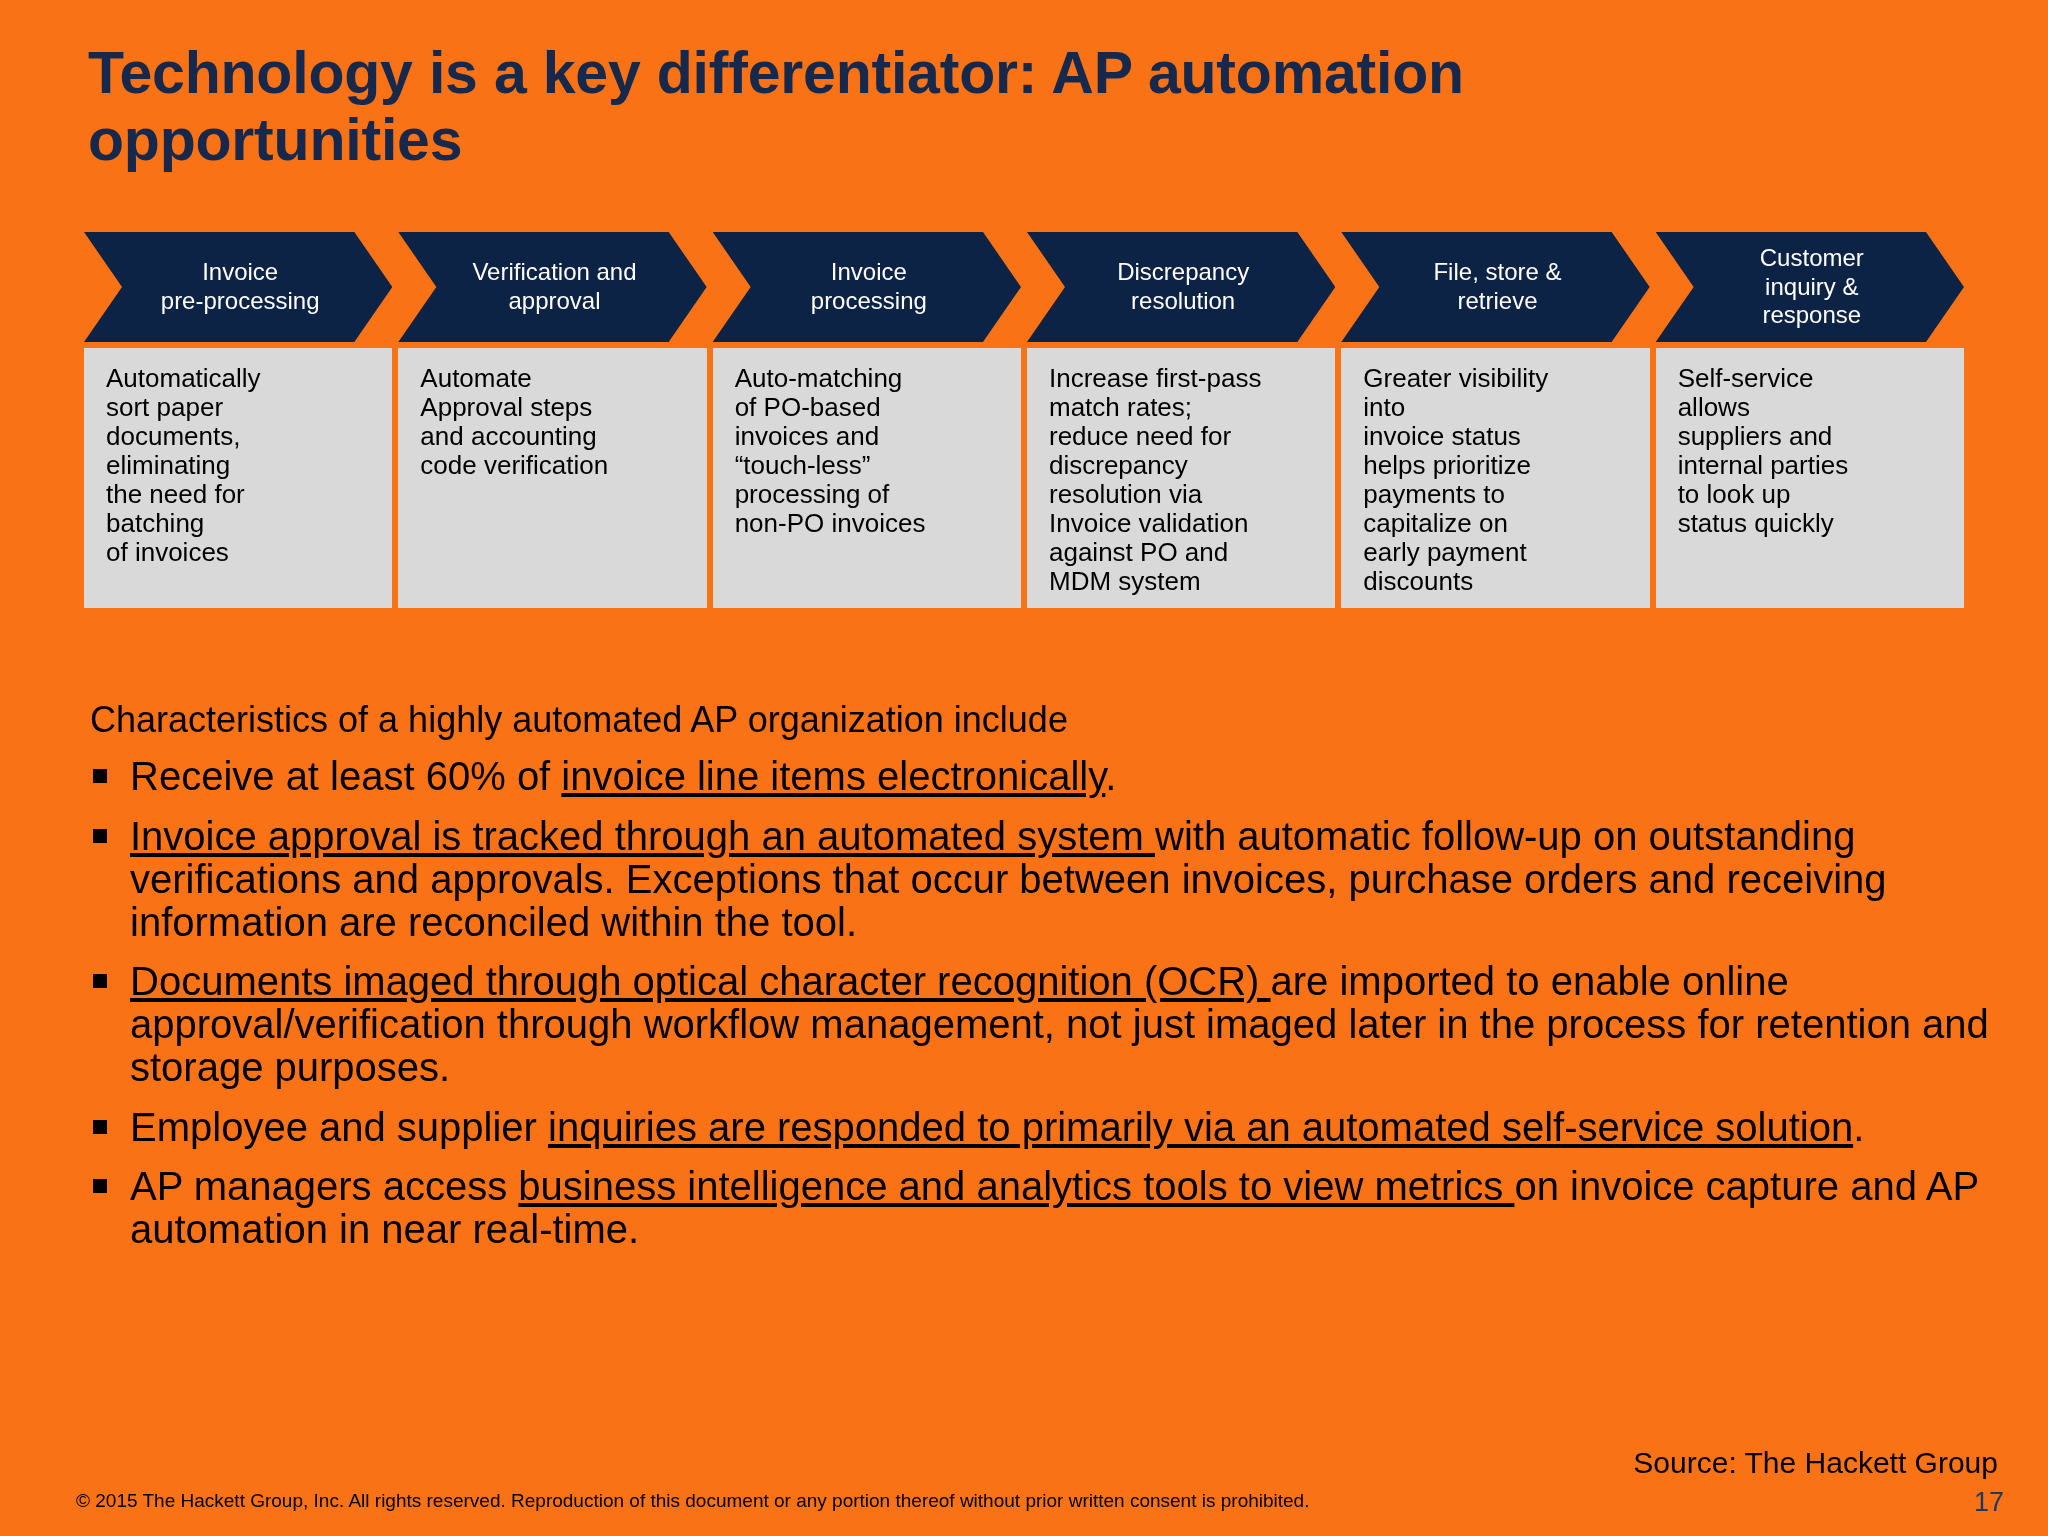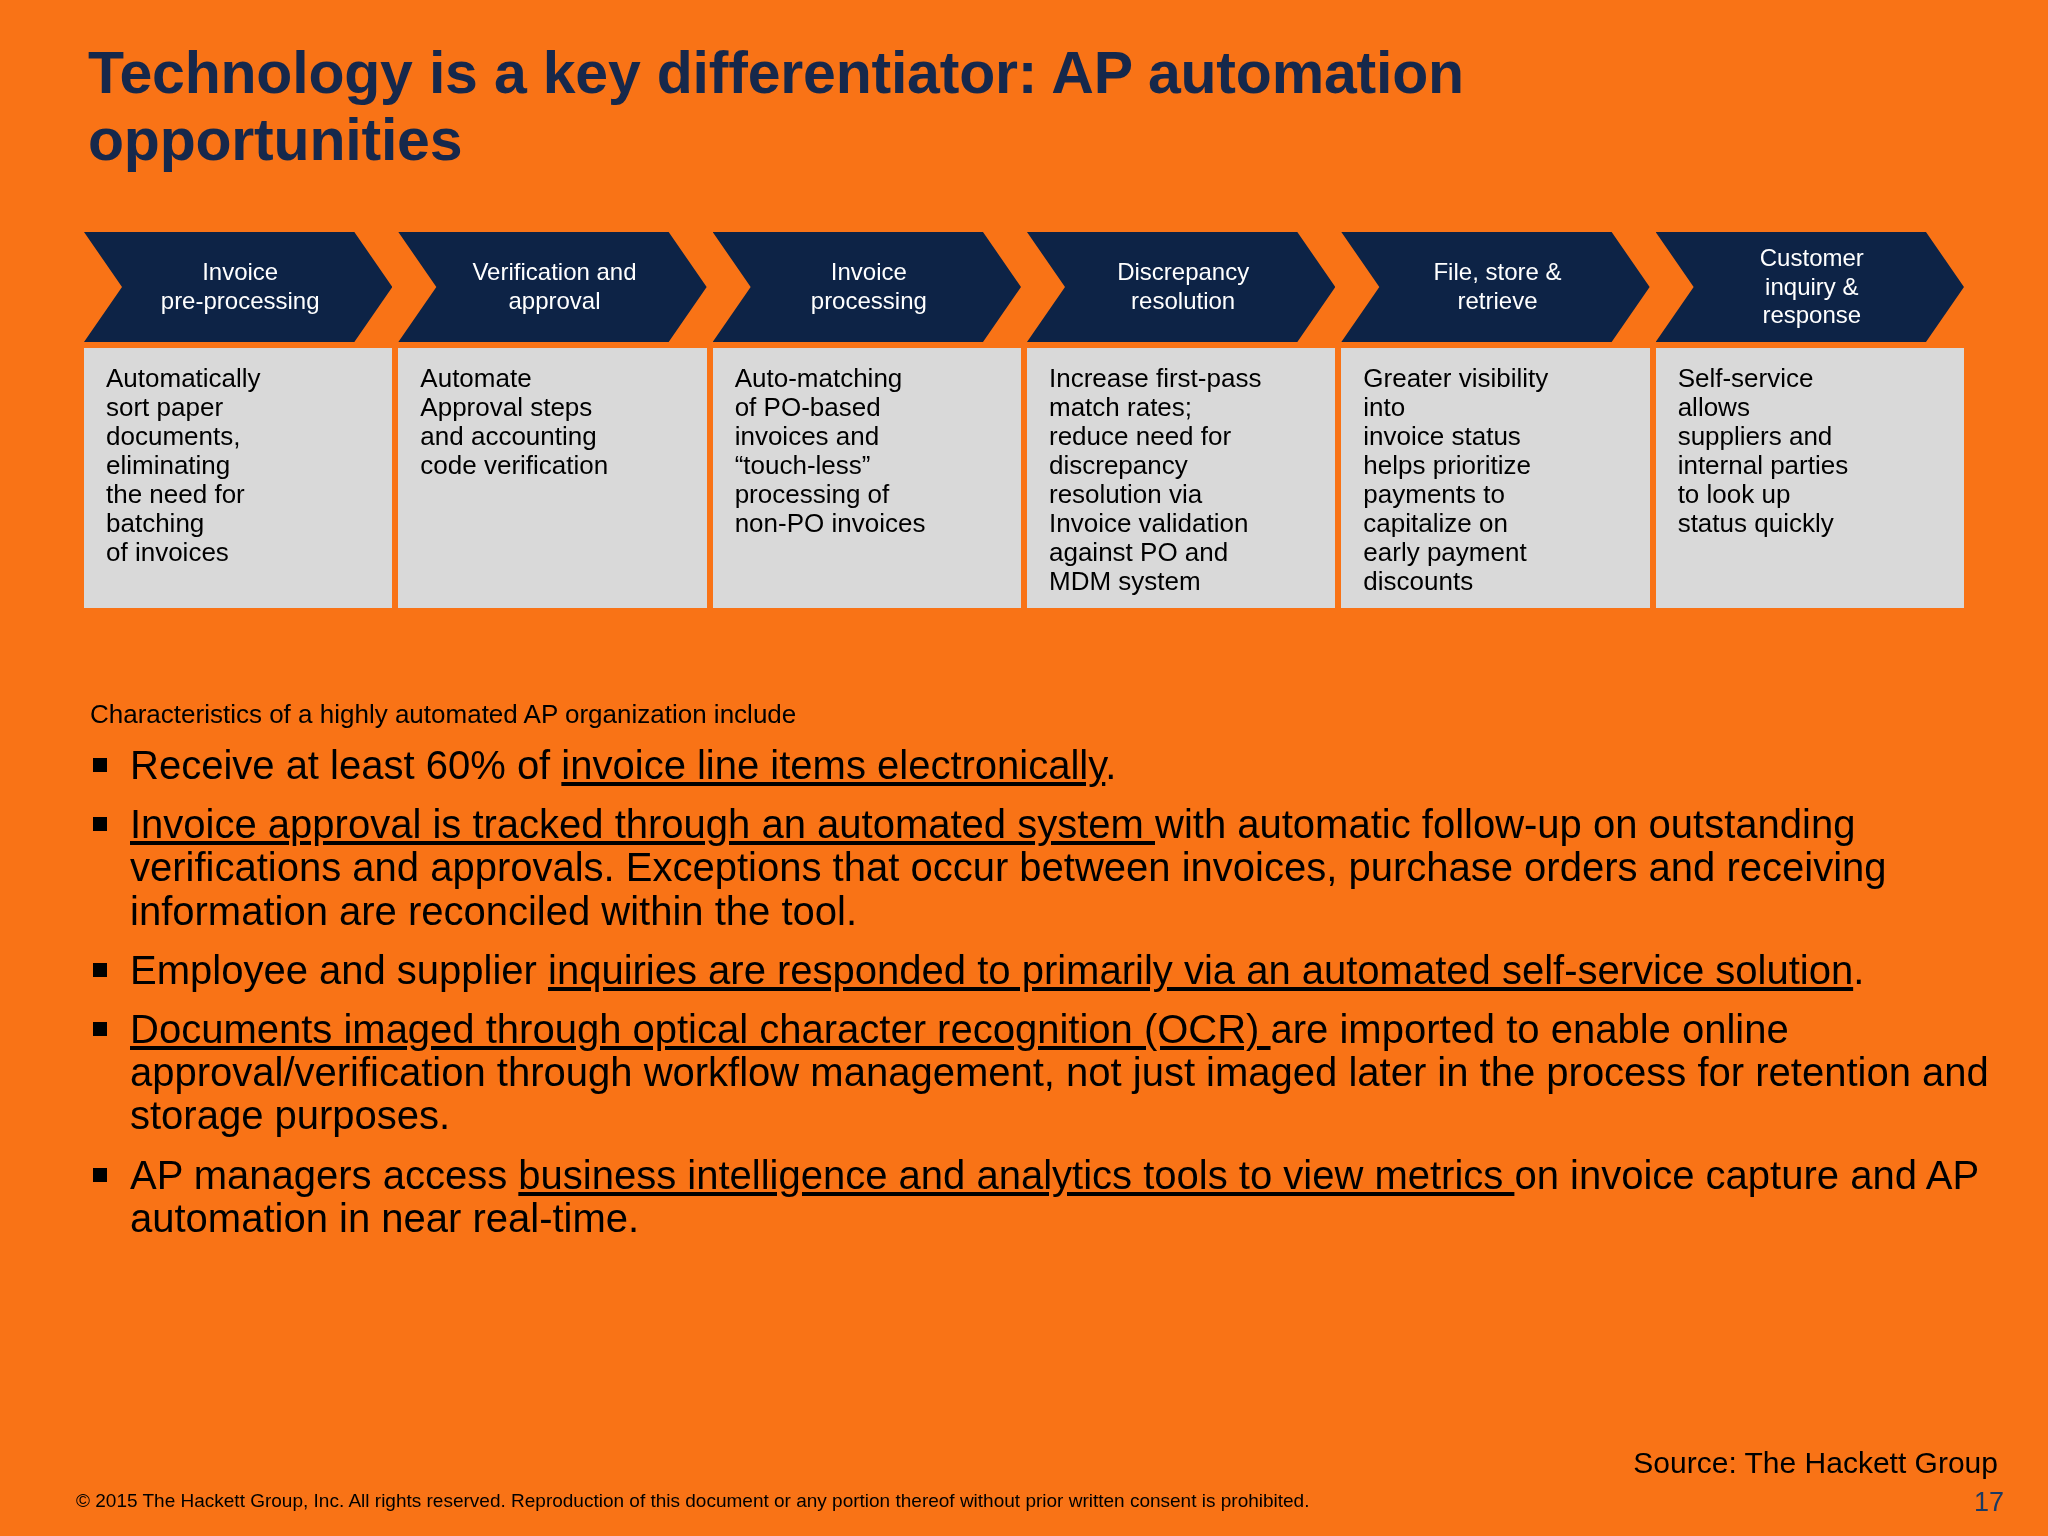--- a/index.html
+++ b/index.html
@@ -86,21 +86,21 @@
 
   
   .body-block {
     position: absolute;
     left: 90px;
     top: 700px;
     width: 1900px;
     color: #000000;
   }
   .lead-in {
-    font-size: 26px;
+    font-size: 36px;
     line-height: 1.12;
     margin-bottom: 15px;
   }
   .bullet {
     position: relative;
     padding-left: 40px;
     font-size: 40px;
     line-height: 1.08;
     margin-bottom: 16px;
   }
@@ -257,26 +257,26 @@
       <span>Receive at least 60% of </span><u>invoice line items electronically</u><span>.</span>
     </div>
 
     <div class="bullet">
       <span class="marker"></span>
       <span></span><u>Invoice approval is tracked through an automated system </u><span>with automatic follow-up on outstanding verifications and approvals. Exceptions that occur between invoices, purchase orders and receiving information are reconciled within the tool.</span>
     </div>
 
     <div class="bullet">
       <span class="marker"></span>
+      <span></span><u>Documents imaged through optical character recognition (OCR) </u><span>are imported to enable online approval/verification through workflow management, not just imaged later in the process for retention and storage purposes.</span>
+    </div>
+
+    <div class="bullet">
+      <span class="marker"></span>
       <span>Employee and supplier </span><u>inquiries are responded to primarily via an automated self-service solution</u><span>.</span>
-    </div>
-
-    <div class="bullet">
-      <span class="marker"></span>
-      <span></span><u>Documents imaged through optical character recognition (OCR) </u><span>are imported to enable online approval/verification through workflow management, not just imaged later in the process for retention and storage purposes.</span>
     </div>
 
     <div class="bullet">
       <span class="marker"></span>
       <span>AP managers access </span><u>business intelligence and analytics tools to view metrics </u><span>on invoice capture and AP automation in near real-time.</span>
     </div>
   </div>
 
 
   <div class="copyright">© 2015 The Hackett Group, Inc.  All rights reserved. Reproduction of this document or any portion thereof without prior written consent is prohibited.</div>

